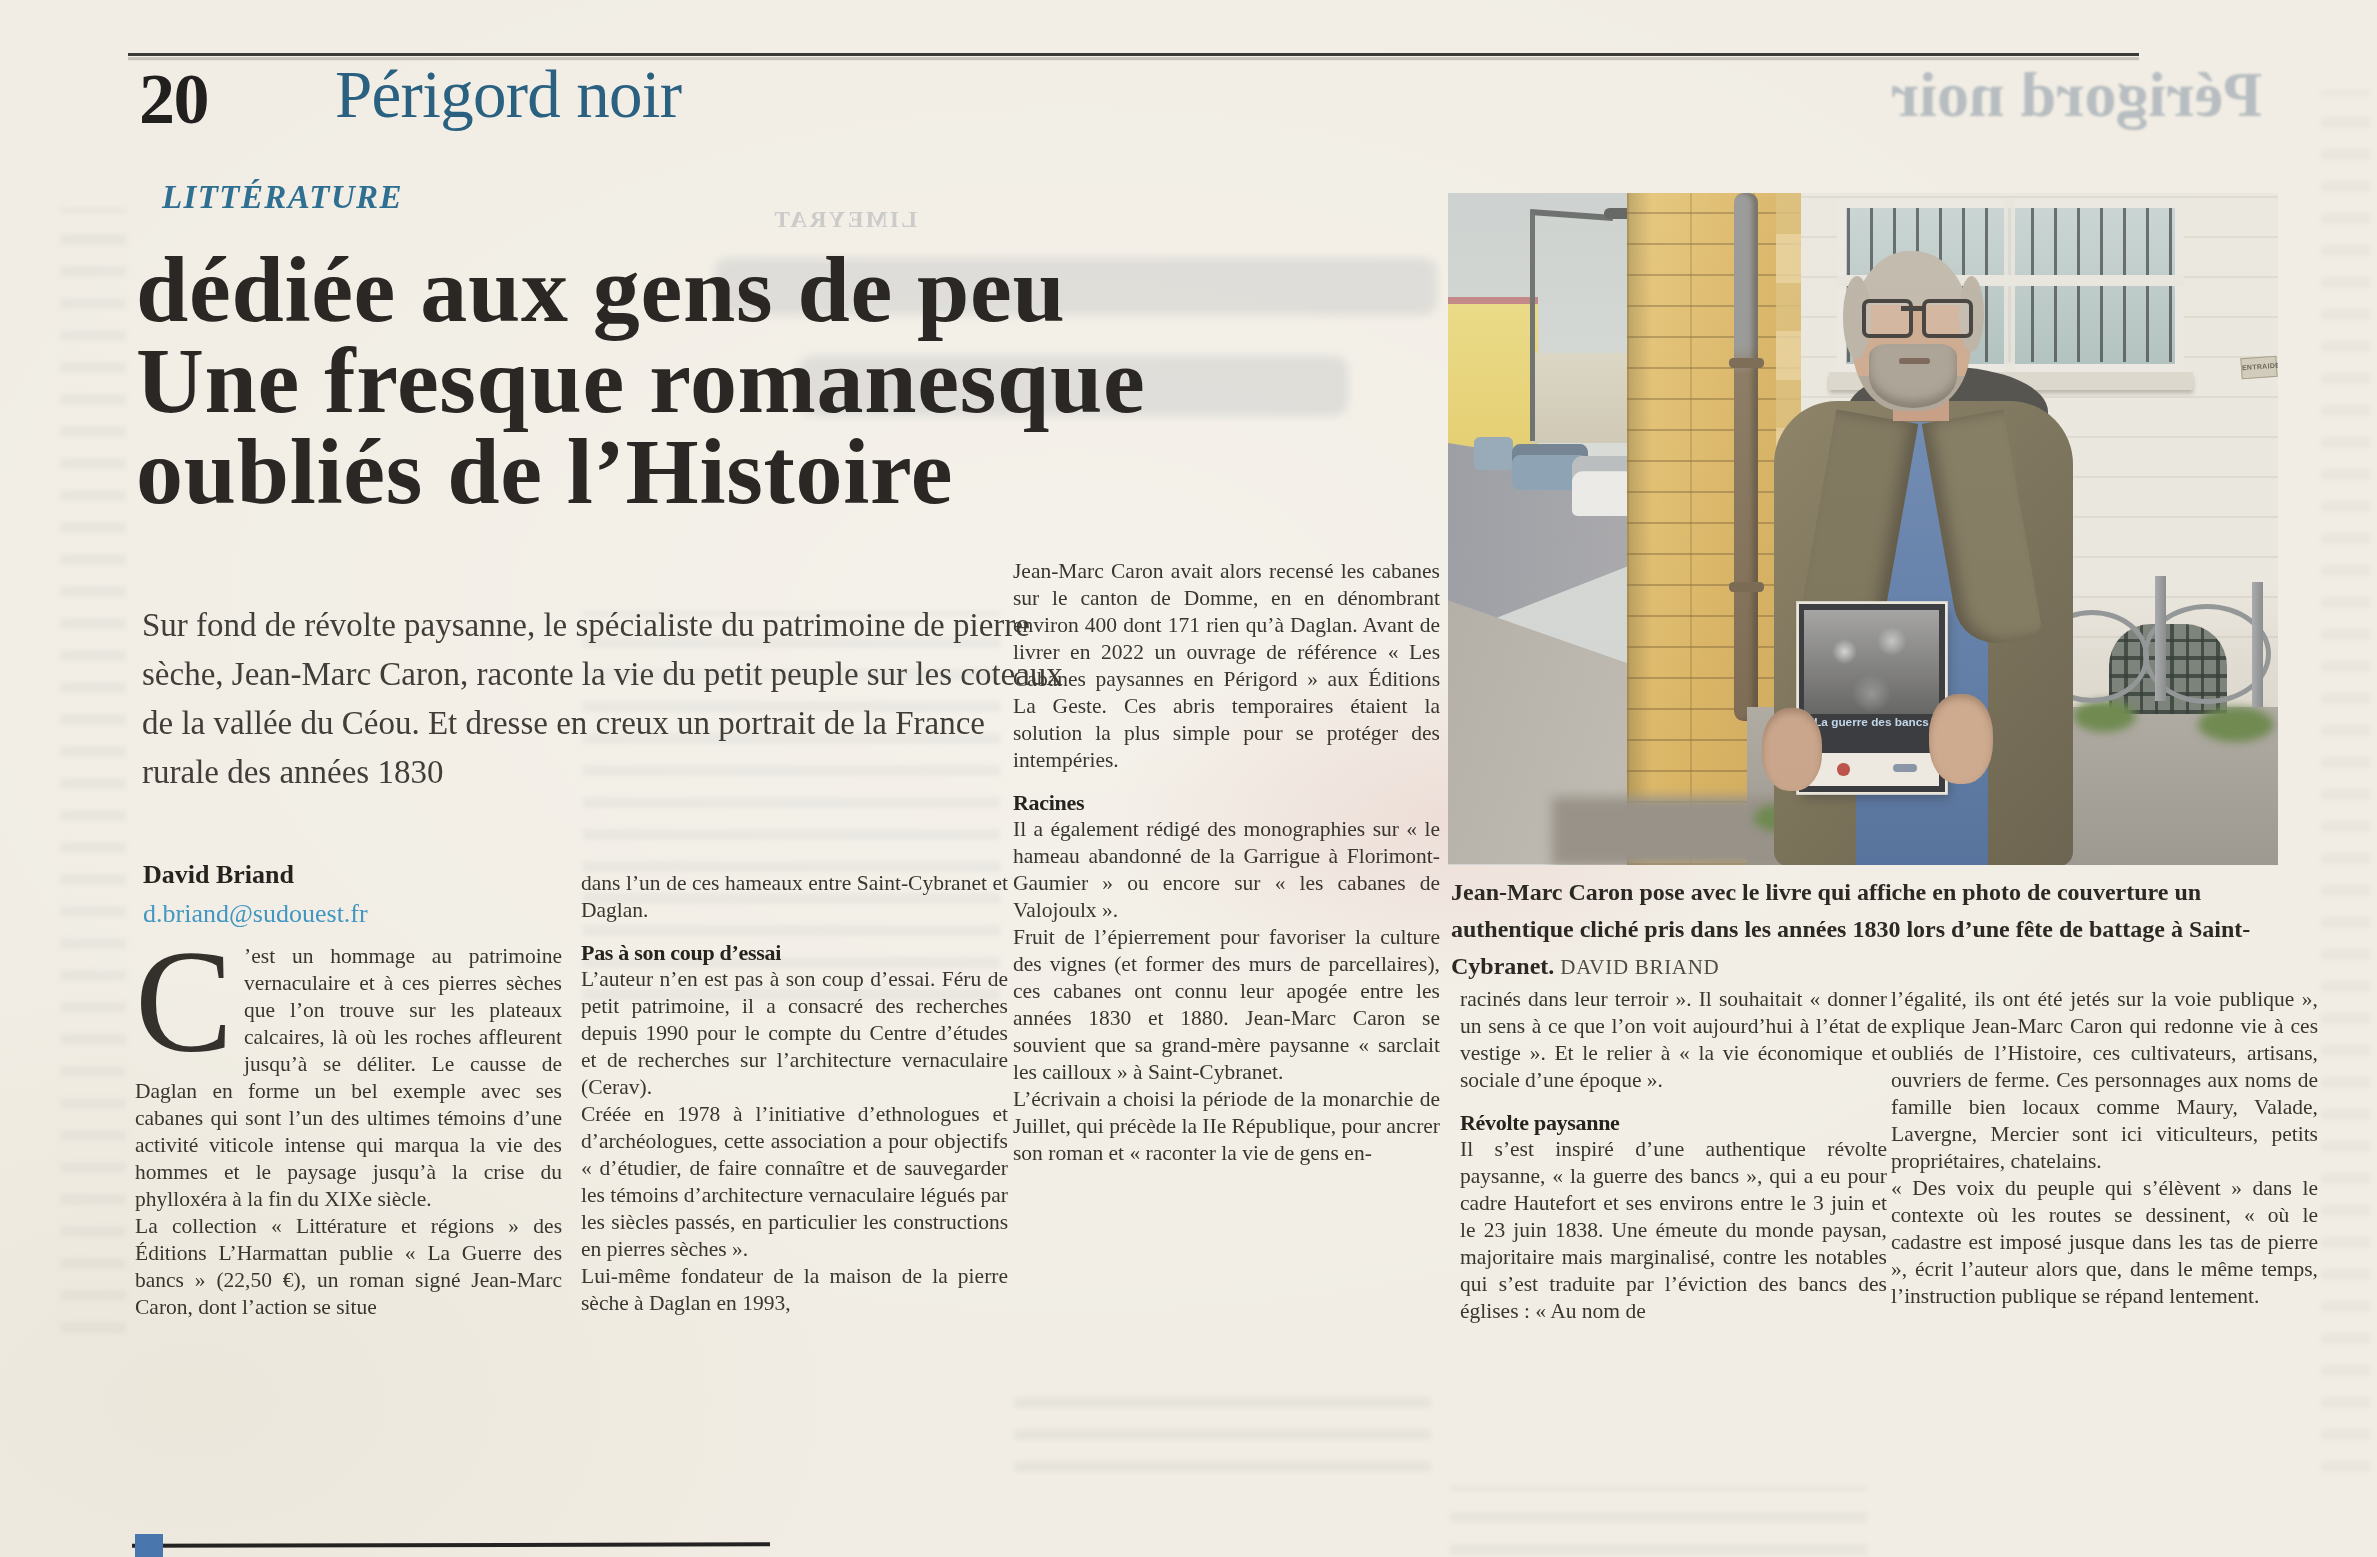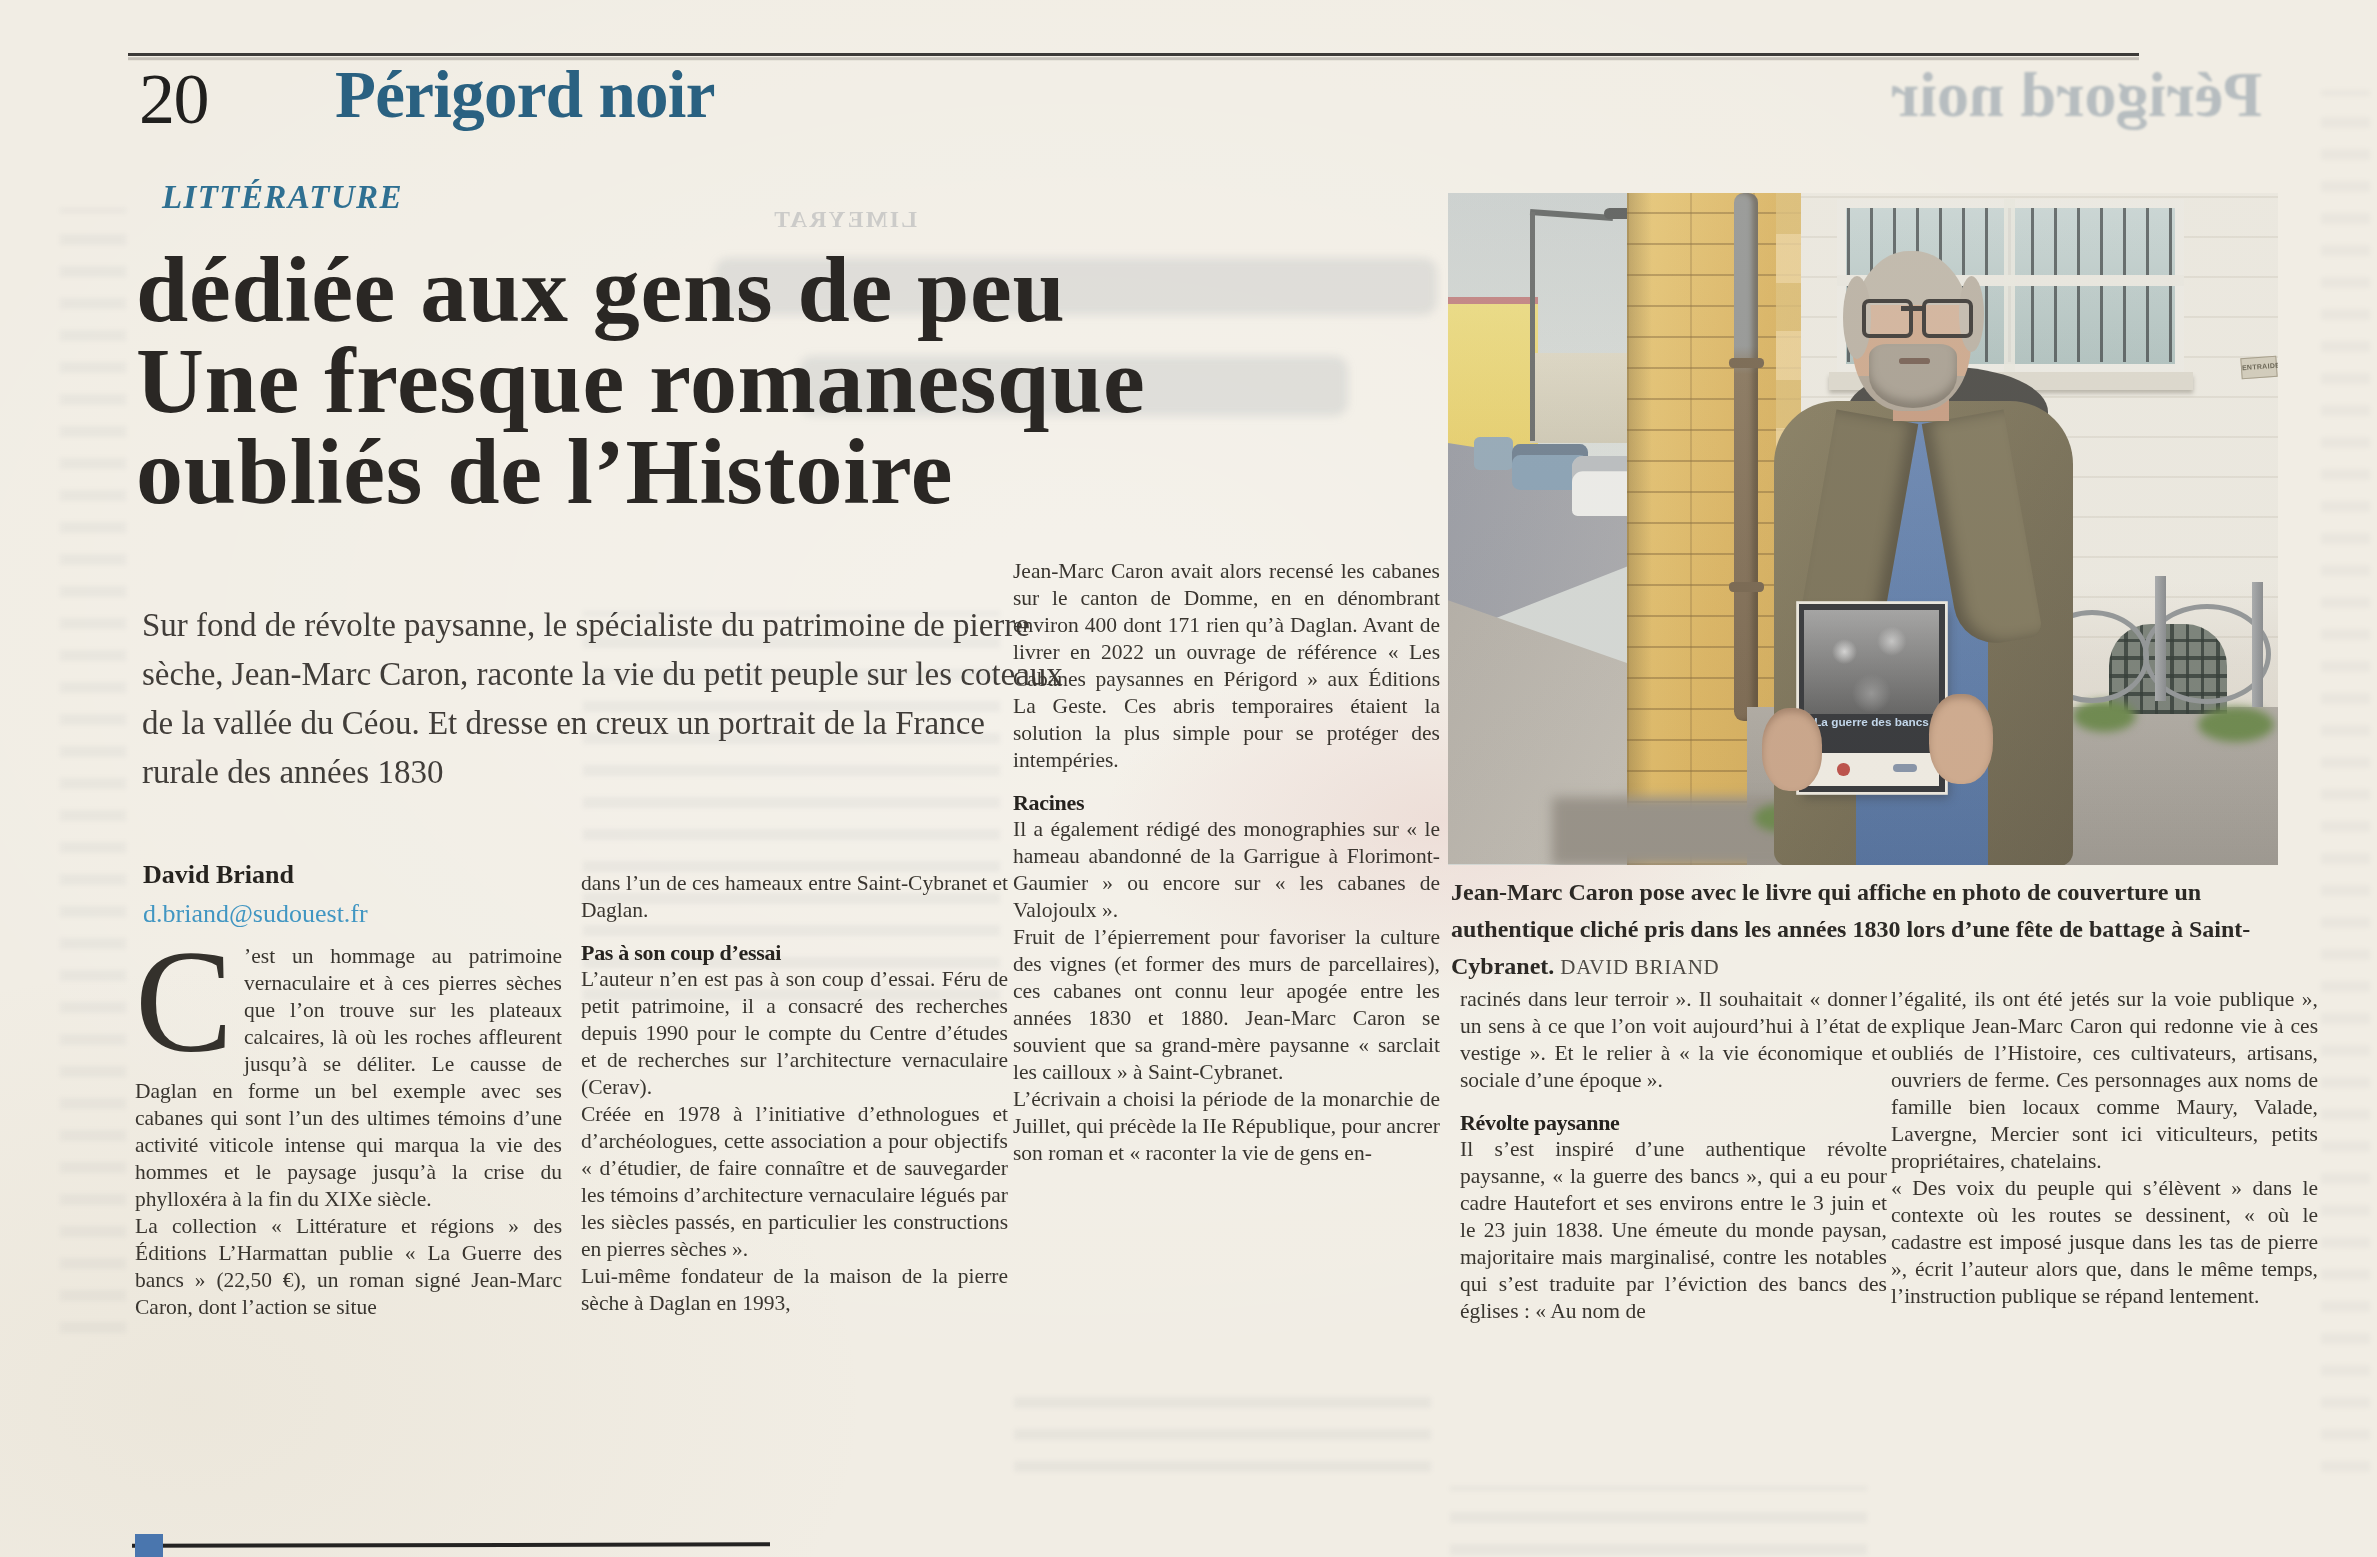--- a/index.html
+++ b/index.html
@@ -6,22 +6,22 @@
   #page{
     position:relative;width:2377px;height:1558px;overflow:hidden;
     background:
       radial-gradient(ellipse 1806px 1111px at 45% 40%, rgba(255,255,255,.25), rgba(0,0,0,0) 70%),
       radial-gradient(ellipse 972px 625px at 8% 90%, rgba(190,175,140,.10), rgba(0,0,0,0) 70%),
       #f1ede4;
     font-family:"Liberation Serif","DejaVu Serif",serif;color:#34302c;
   }
   
   .top-rule{position:absolute;left:128px;top:53px;width:2011px;height:2.8px;background:#3c3a38;box-shadow:0 4.2px 0 rgba(120,115,108,.35);}
-  .page-number{position:absolute;left:139px;top:58px;font-size:72px;font-weight:400;letter-spacing:-1.4px;color:#21201e;text-align:right;}
-  .section-title{position:absolute;left:335px;top:56px;font-size:67px;font-weight:700;letter-spacing:-0.7px;}
+  .page-number{position:absolute;left:139px;top:58px;font-size:72px;font-weight:700;letter-spacing:-1.4px;color:#21201e;text-align:right;}
+  .section-title{position:absolute;left:335px;top:56px;font-size:67px;font-weight:400;letter-spacing:-0.7px;}
   .kicker{position:absolute;left:149px;top:179px;font-size:33px;font-style:italic;font-weight:700;letter-spacing:1.4px;}
   
   .ghost{position:absolute;pointer-events:none;}
   .ghost-mirror{transform:scaleX(-1);filter:blur(1px);font-weight:700;}
   .g-section{left:1868px;top:58px;width:417px;font-size:64px;color:rgba(103,124,143,.42);text-align:center;}
   .g-limeyrat{left:754px;top:206px;width:181px;font-size:23.6px;color:rgba(125,130,140,.33);letter-spacing:2.1px;text-align:center;filter:blur(0.7px);}
   .g-bar{background:rgba(120,130,142,.16);filter:blur(4.2px);border-radius:14px;}
   .g-col{background:repeating-linear-gradient(0deg, rgba(110,118,128,.13) 0 11px, rgba(0,0,0,0) 11px 32px);filter:blur(2.8px);}
   .pink-bleed{position:absolute;left:958px;top:570px;width:972px;height:500px;pointer-events:none;
     background:radial-gradient(ellipse 50% 50% at 50% 50%, rgba(214,150,150,.20), rgba(0,0,0,0) 70%);}

